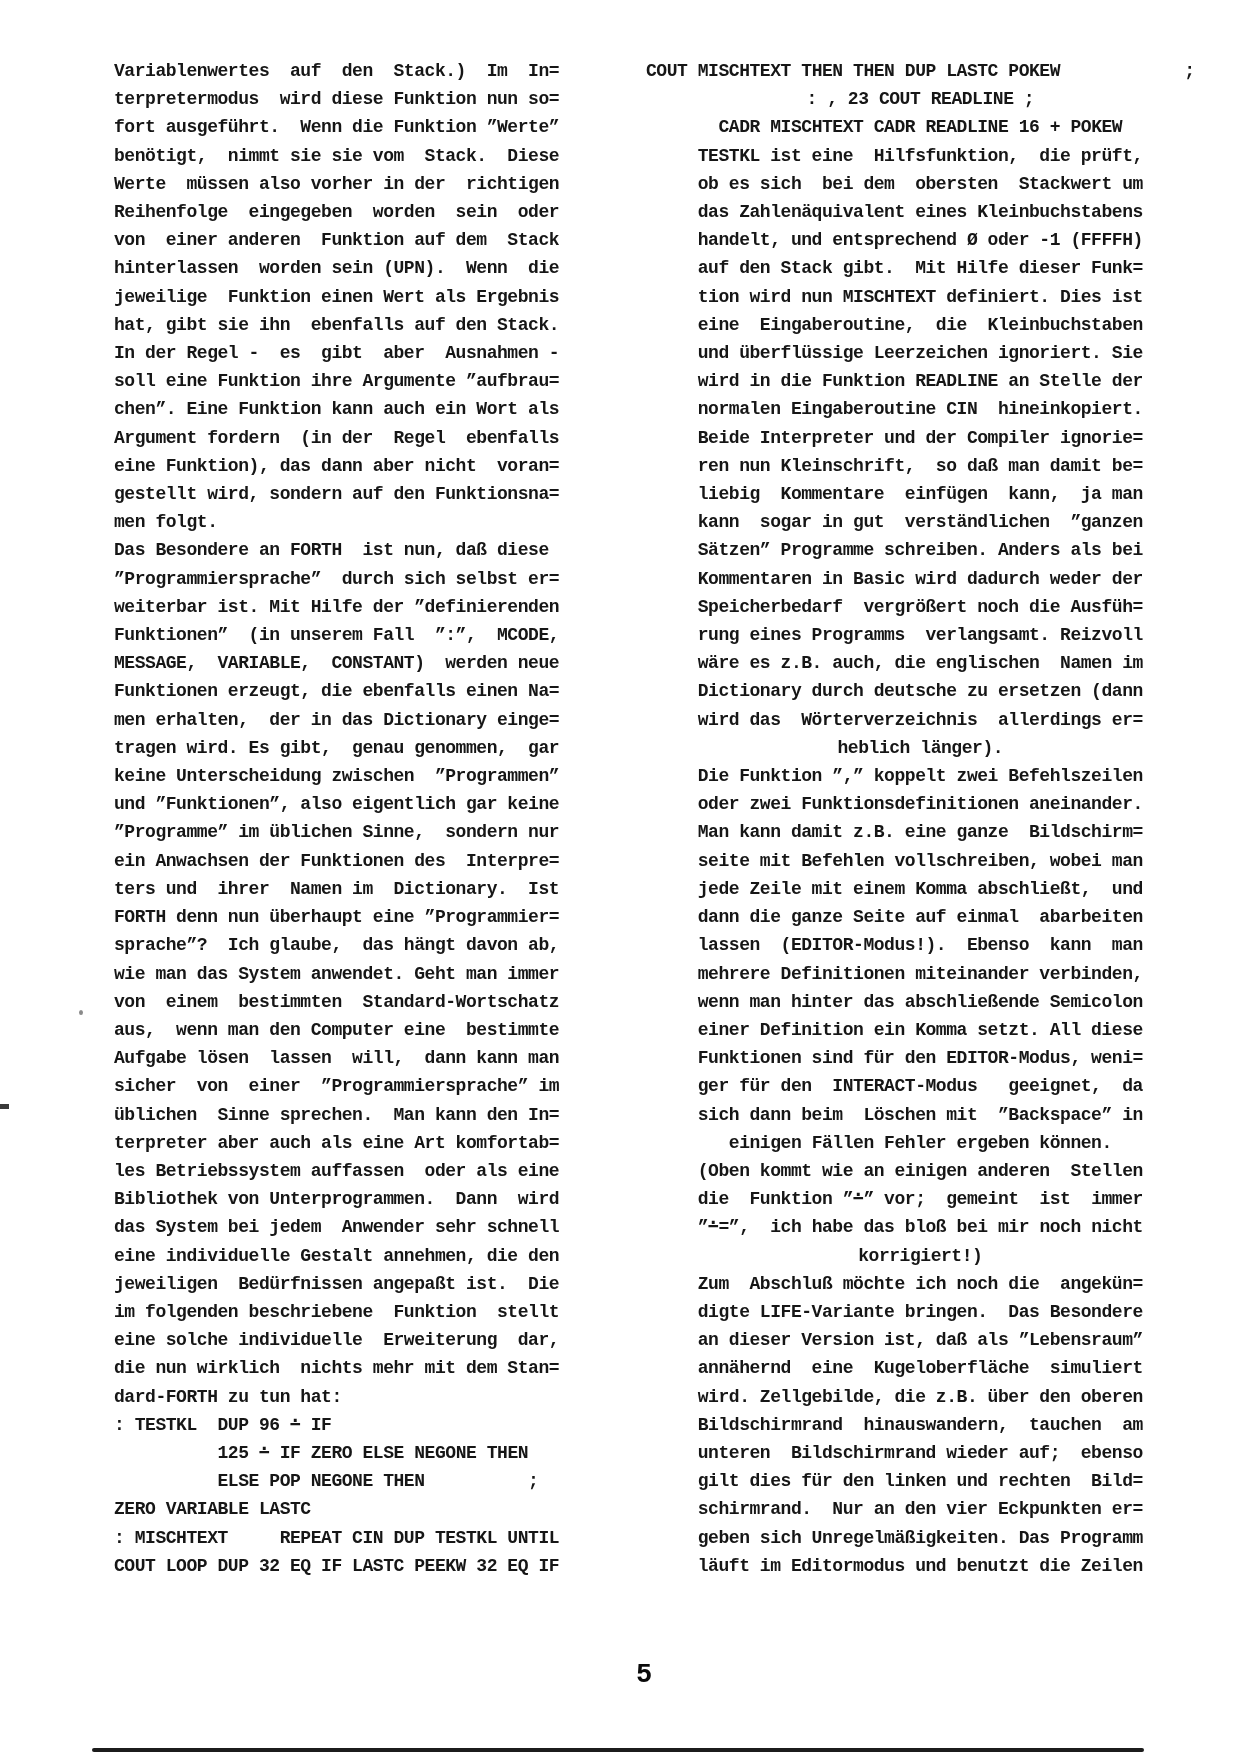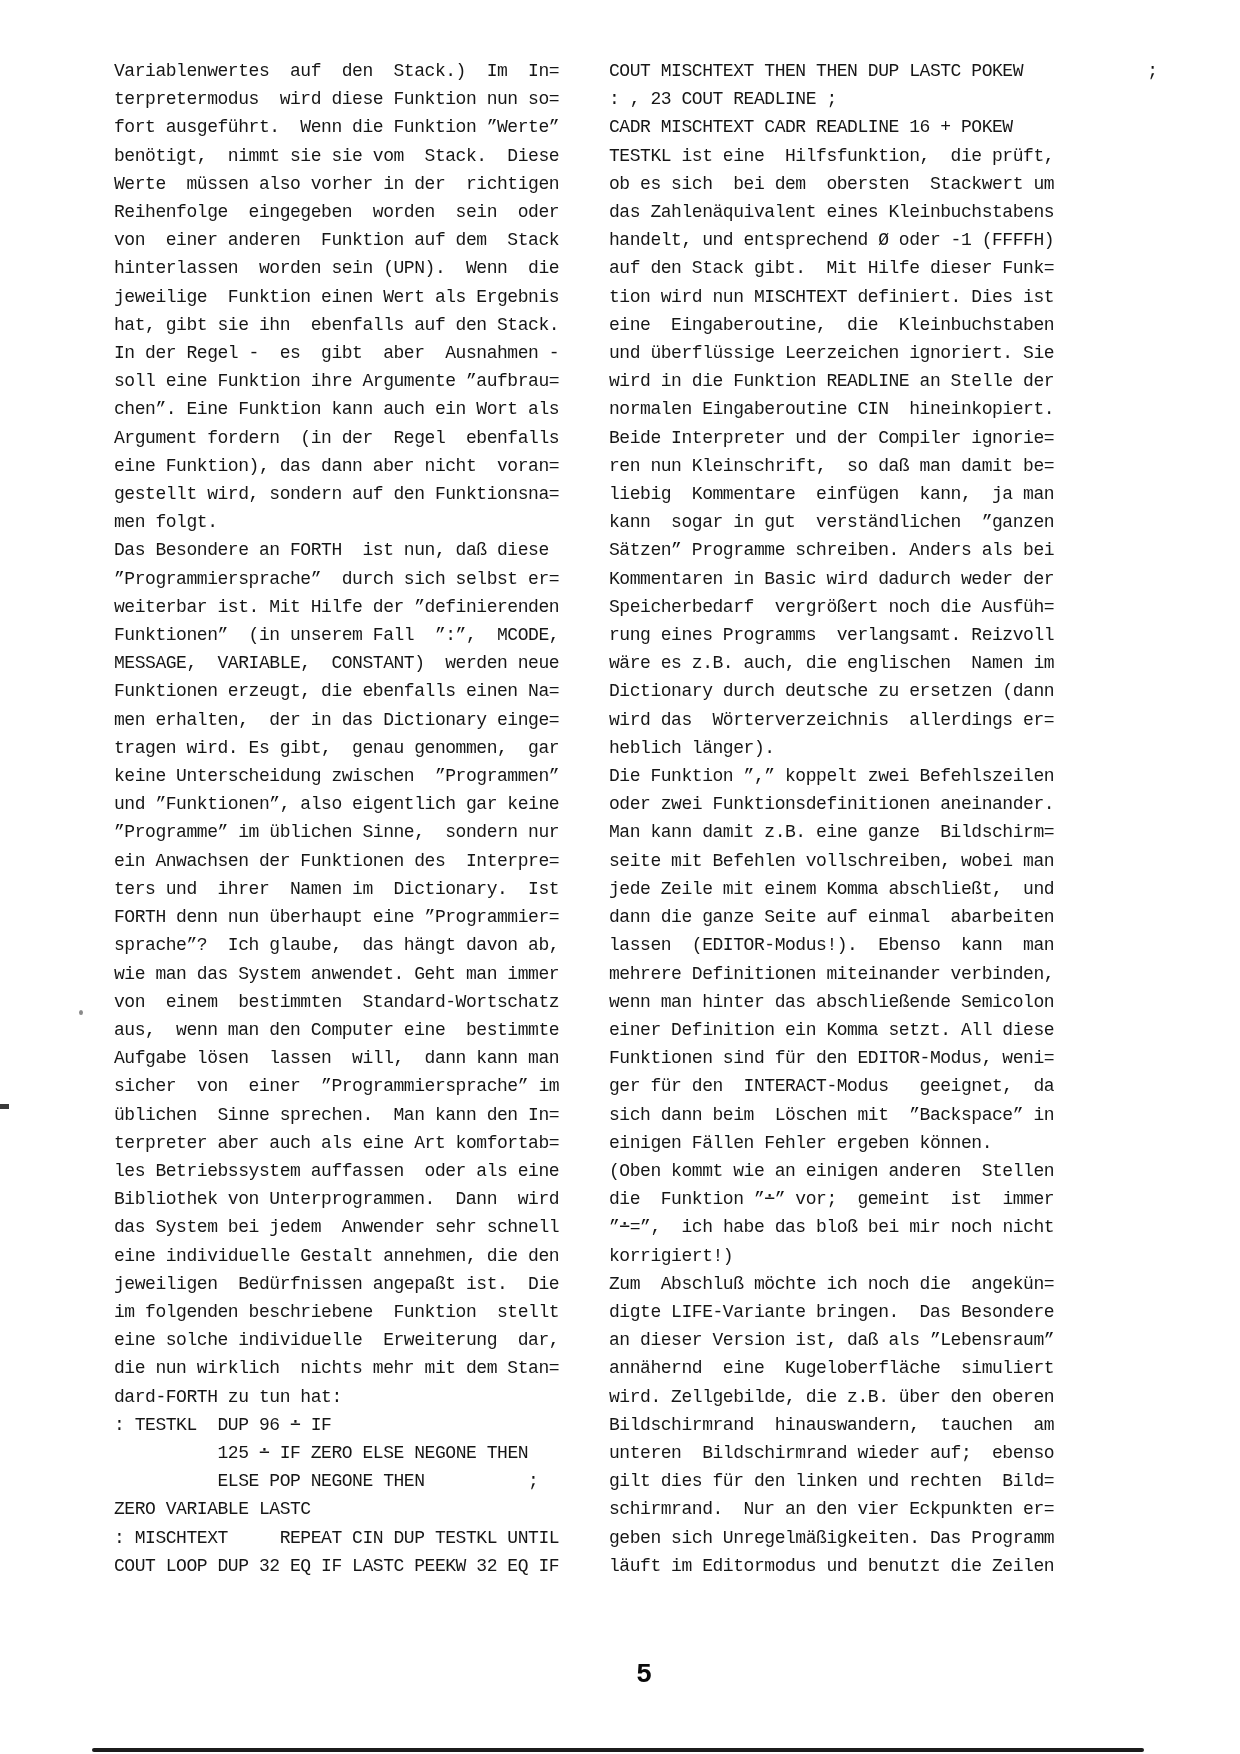--- a/index.html
+++ b/index.html
@@ -10,26 +10,26 @@
     background: #ffffff;
     overflow: hidden;
   }
   .column {
     position: absolute;
     top: 57px;
     white-space: pre;
     font-family: "Liberation Mono", "DejaVu Sans Mono", "DejaVu Sans", monospace;
     font-size: 18px;
     line-height: 28.2px;
-    font-weight: 400;
+    font-weight: 700;
     letter-spacing: -0.45px;
     color: #161616;
   }
   .column.left  { left: 114px; }
-  .column.right { left: 609px; }
+  .column.right { left: 646px; text-align: center; }
   .page-number {
     position: absolute;
     left: 636px;
     top: 1660px;
     font-family: "Liberation Mono", "DejaVu Sans Mono", monospace;
     font-size: 27px;
     font-weight: 700;
     color: #0a0a0a;
   }
   .artifact-dash {

